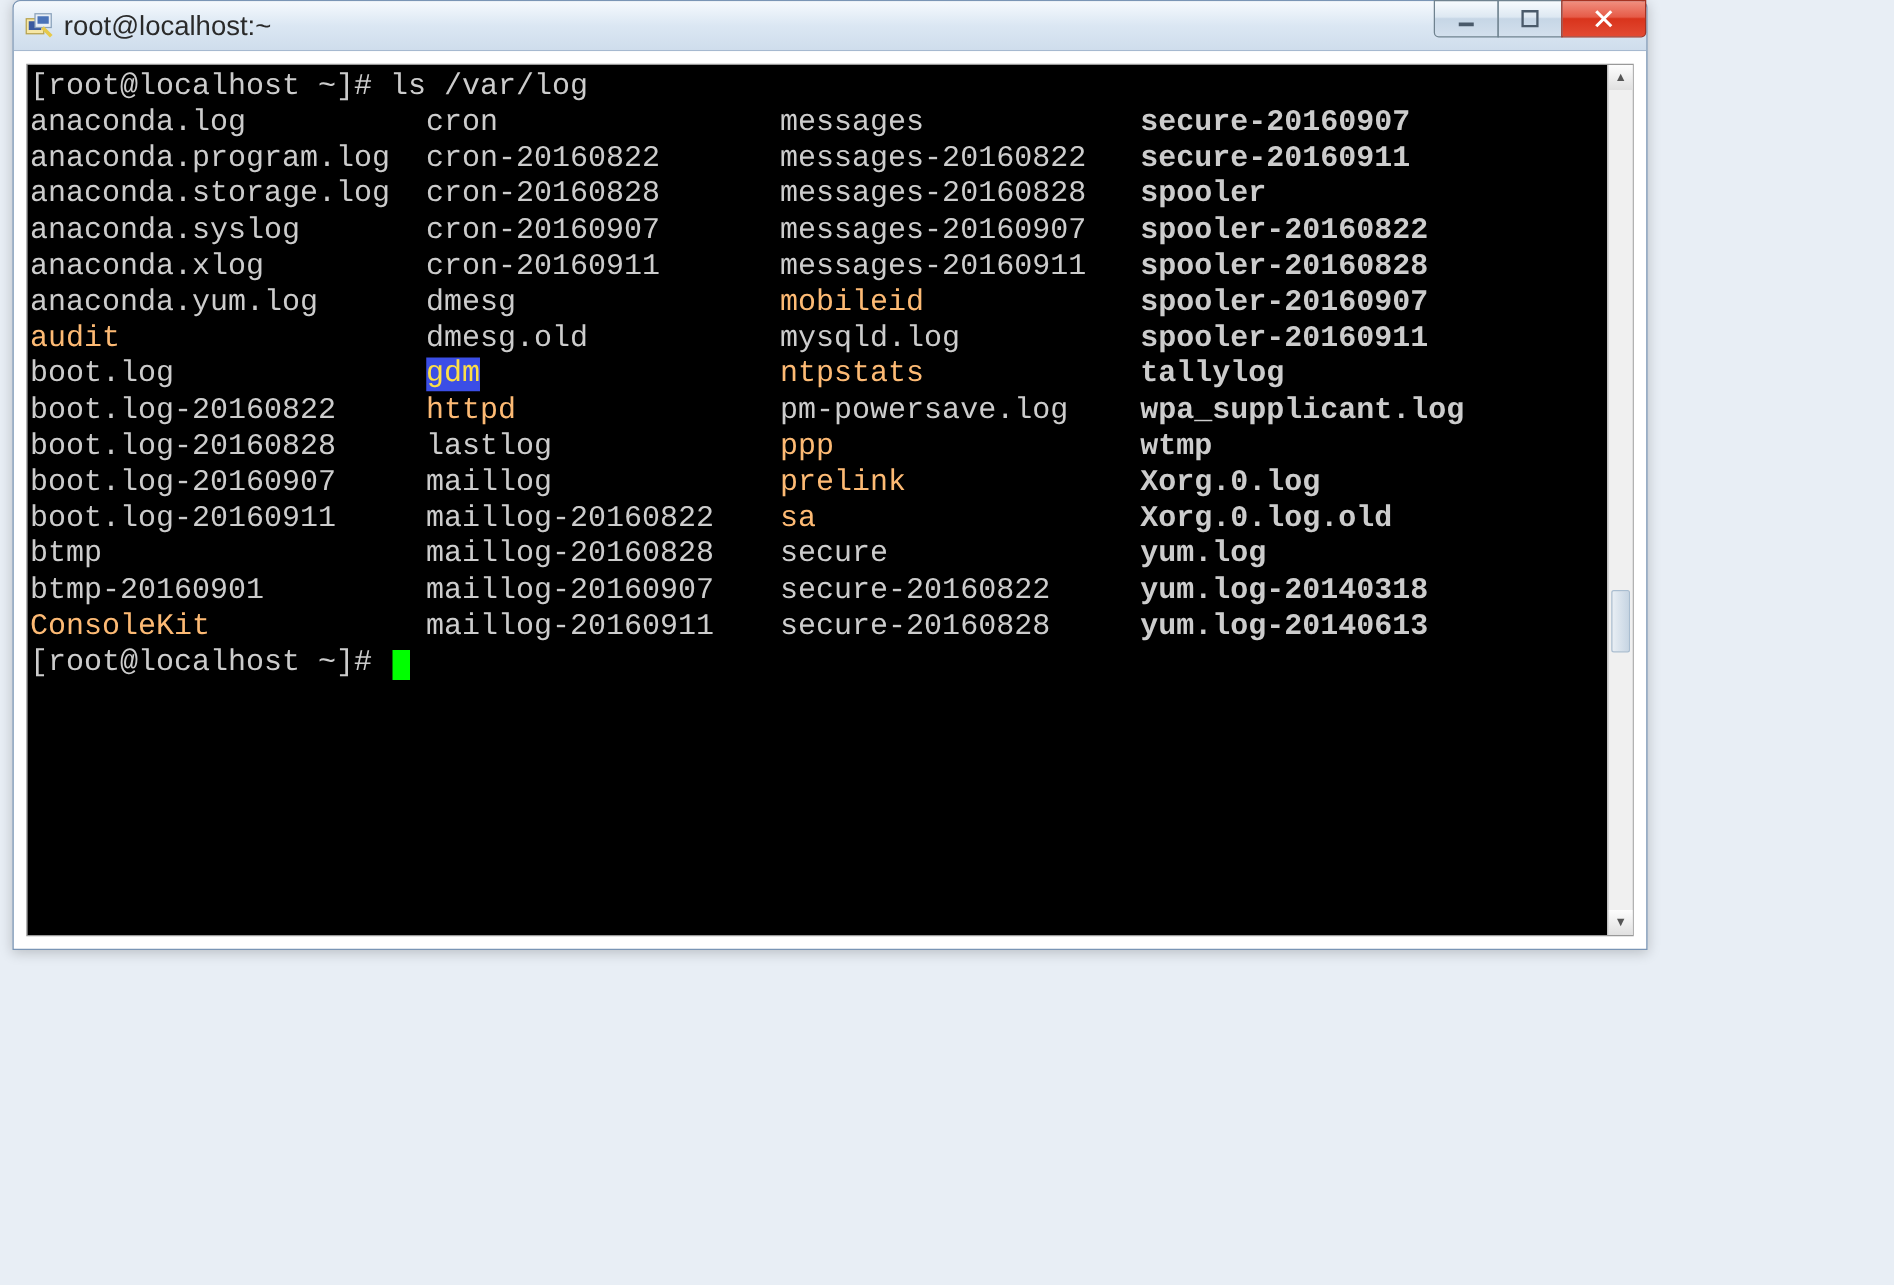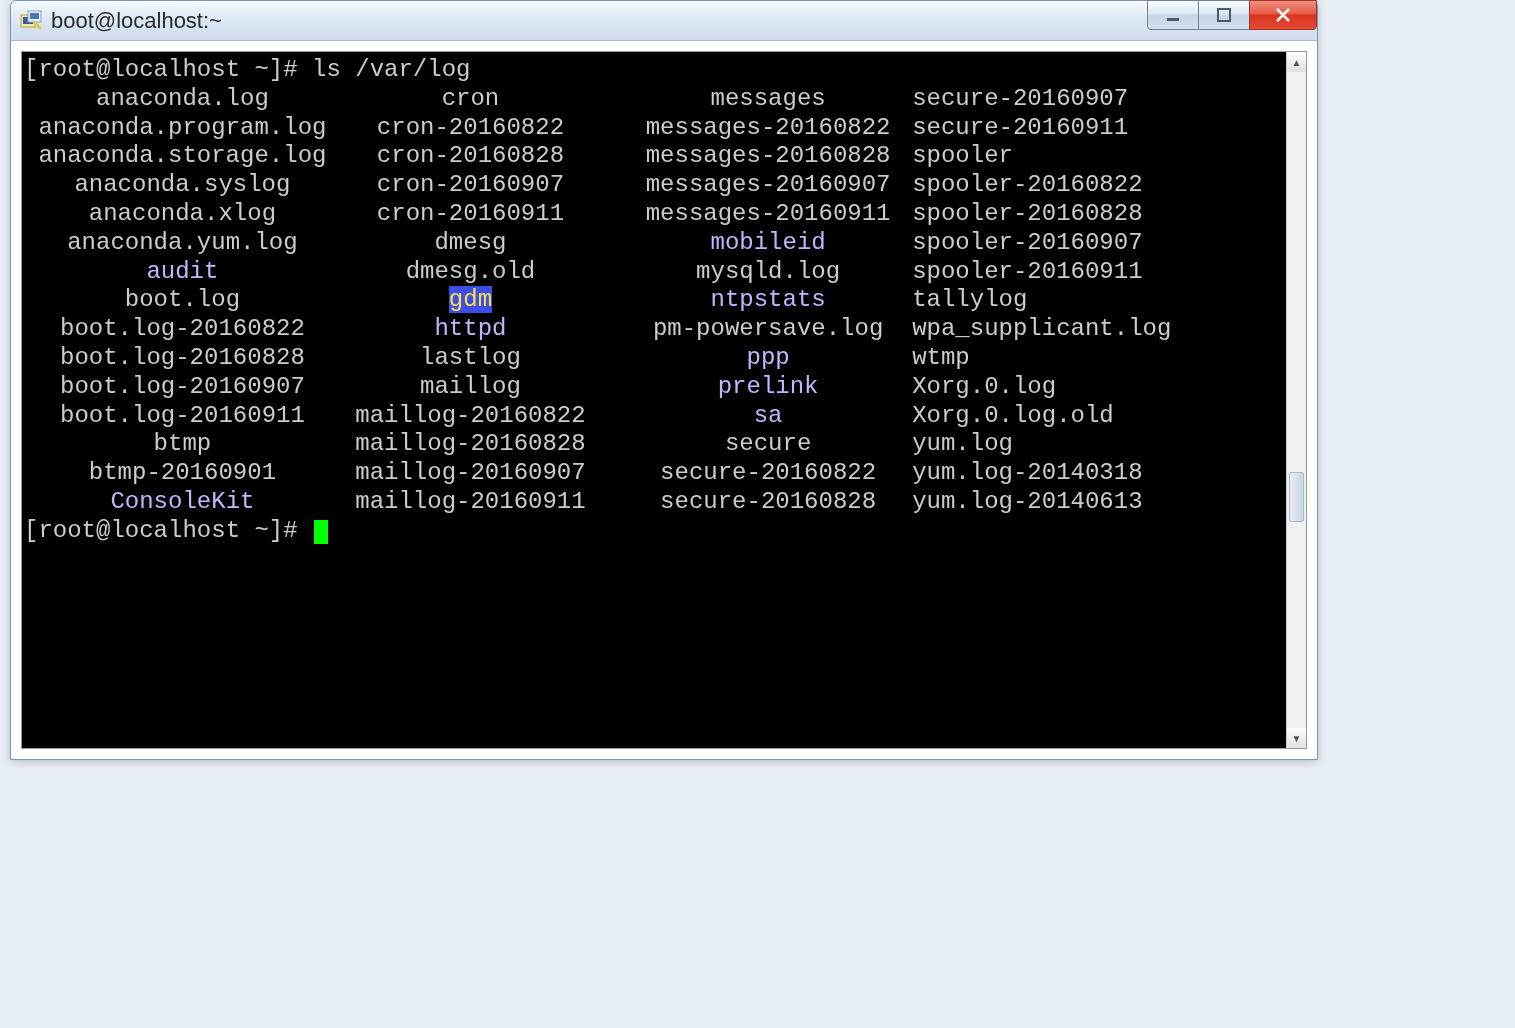--- a/index.html
+++ b/index.html
@@ -111,26 +111,26 @@
     .sb-thumb {
       position: absolute;
       left: 2px; right: 2px;
       top: 420px;
       height: 50px;
       background: linear-gradient(to right, #e8eef4, #c7d5e3);
       border: 1px solid #a9bdd0;
       border-radius: 2px;
     }
     .line { display: block; }
-    .col { display: inline-block; text-align: center; }
+    .col { display: inline-block; }
     .c0 { width: 22ch; }
     .c1 { width: 18ch; }
     .c2 { width: 20ch; margin-left: 24px; }
-    .c3 { width: auto; }
-    .dir { color: #c4b5fd; }
+    .c3 { width: auto; font-weight: bold; }
+    .dir { color: #fdba74; }
     .selected { background: #3b4ee6; color: #fde047; }
     .prompt-line { color: #cccccc; }
     .cursor {
       display: inline-block;
       width: 14px;
       height: 24px;
       background: #00ff00;
       vertical-align: text-bottom;
       margin-left: 2px;
     }
@@ -169,21 +169,21 @@
   <div class="titlebar">
     <span class="app-icon">
       <svg viewBox="0 0 24 24">
         <rect x="2" y="6" width="14" height="12" fill="#f6e7a6" stroke="#b7a24d"></rect>
         <rect x="4" y="8" width="10" height="7" fill="#3a5aa0"></rect>
         <rect x="9" y="2" width="13" height="11" fill="#e7eef6" stroke="#8aa2bb"></rect>
         <rect x="11" y="4" width="9" height="6" fill="#4a73b8"></rect>
         <path d="M15 13 L22 20" stroke="#e6c94a" stroke-width="3"></path>
       </svg>
     </span>
-    <span class="window-title">boot@localhost:~</span>
+    <span class="window-title">root@localhost:~</span>
     <div class="window-controls">
       <div class="win-btn min">
         <svg width="14" height="14">
             <rect x="1" y="10" width="12" height="3" fill="#4a5a6a"></rect>
           </svg>
       </div>
       <div class="win-btn">
         <svg width="14" height="14">
             <rect x="1" y="1" width="12" height="12" fill="none" stroke="#4a5a6a" stroke-width="2"></rect>
           </svg>

